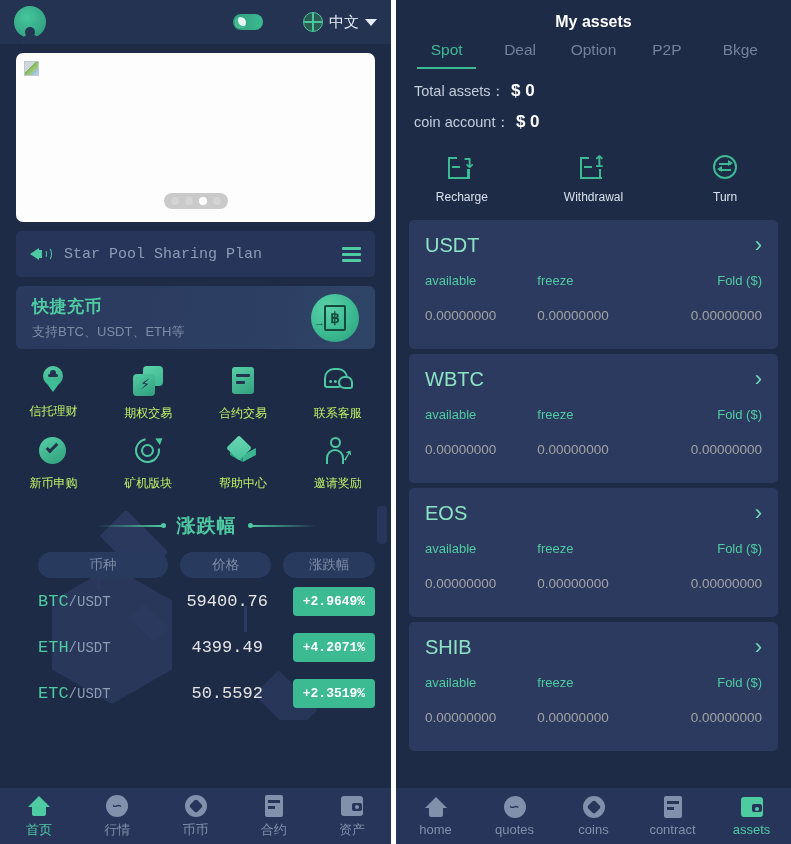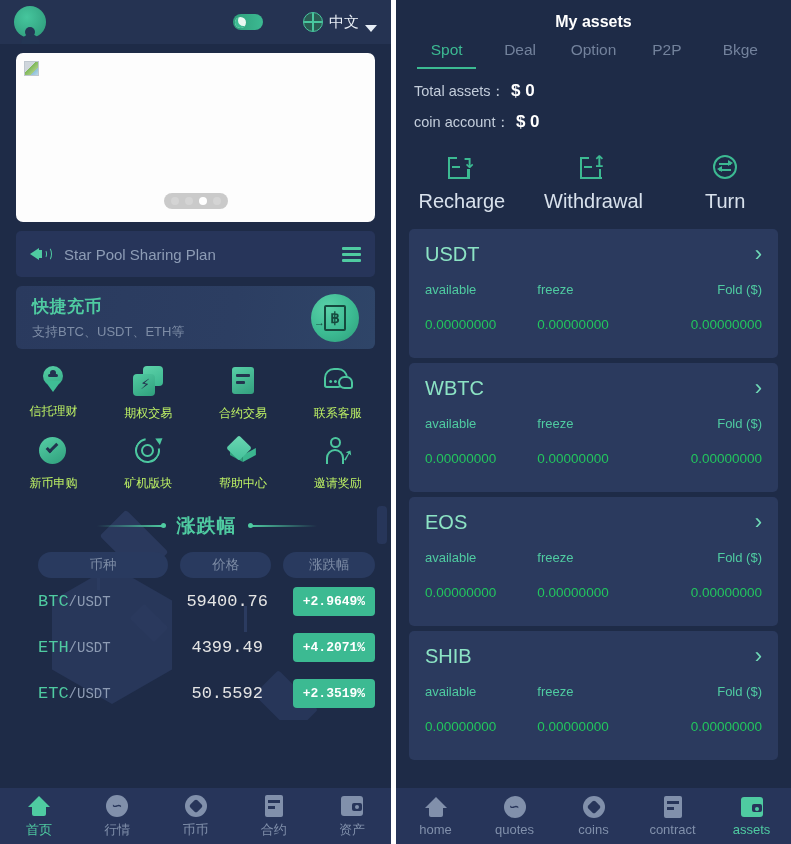--- a/index.html
+++ b/index.html
@@ -35,21 +35,21 @@
     width: 30px; height: 16px; border-radius: 9px;
     background: linear-gradient(90deg,#2f9e7b,#3cba92);
     display: flex; align-items: center; padding: 0 2px; margin-right: 40px;
     position: relative;
   }
   .toggle .moon {
     width: 11px; height: 11px; border-radius: 50%;
     background: #e9f7f1;
     box-shadow: 3px -2px 0 0 #3cba92 inset;
   }
-  .lang { display: flex; align-items: flex-end; gap: 6px; }
+  .lang { display: flex; align-items: center; gap: 6px; }
   .globe {
     width: 20px; height: 20px; border-radius: 50%;
     border: 1.5px solid #49c79f; position: relative; overflow: hidden;
     background: #2a5c53;
   }
   .globe::before {
     content:""; position:absolute; left: 8px; top:-2px; width:1.5px; height: 22px; background:#49c79f;
   }
   .globe::after {
     content:""; position:absolute; left:-2px; top: 8px; width: 22px; height:1.5px; background:#49c79f;
@@ -71,21 +71,21 @@
     position: absolute; left: 50%; bottom: 13px; transform: translateX(-50%);
     background: rgba(160,160,160,0.55); border-radius: 10px; padding: 4px 7px;
     display: flex; gap: 6px; align-items: center;
   }
   .dot { width: 8px; height: 8px; border-radius: 50%; background: #d4d4d4; }
   .dot.active { background: #ffffff; }
 
   
   .announce {
     margin: 9px 16px 0 16px; height: 46px; background: #27355a;
-    border-radius: 5px; display: flex; align-items: center; padding: 0 14px; gap: 12px;
+    border-radius: 5px; display: flex; align-items: center; padding: 0 14px; gap: 12px; font-family: Liberation Mono, monospace;
   }
   .speaker { width: 22px; height: 18px; position: relative; flex: 0 0 auto; }
   .speaker .cone {
     position: absolute; left: 0; top: 3px; width: 0; height: 0;
     border-top: 6px solid transparent; border-bottom: 6px solid transparent;
     border-right: 9px solid #4fcba1;
   }
   .speaker .box { position: absolute; left: 8px; top: 5px; width: 4px; height: 8px; background: #4fcba1; }
   .speaker .w1, .speaker .w2 {
     position: absolute; border: 1.6px solid #4fcba1; border-left-color: transparent;
@@ -253,21 +253,21 @@
   }
   .r-stats { padding: 12px 18px 0 18px; }
   .r-stat { display: flex; align-items: baseline; margin-bottom: 11px; }
   .r-stat-label { color: #c3cddb; font-size: 14.5px; }
   .r-stat-value { color: #ffffff; font-size: 17px; font-weight: bold; margin-left: 6px; }
   .r-stat-value.plain { font-weight: normal; }
   .r-uid-small { color: #c3cddb; font-size: 14px; margin-left: 3px; }
 
   .r-actions { display: flex; padding: 12px 0 16px 0; }
   .r-action { flex: 1; display: flex; flex-direction: column; align-items: center; gap: 7px; }
-  .r-action-label { color: #d8e1ec; font-size: 20px; }
+  .r-action-label { color: #d8e1ec; font-size: 12px; }
   .ra-ic { width: 30px; height: 28px; position: relative; }
   .ra-ic .frame { position:absolute; left: 1px; top: 2px; width: 20px; height: 22px; border: 2.4px solid #3cba92; border-top-color: transparent; border-right-color: transparent; }
   .ra-ic .ftop { position:absolute; left: 1px; top: 2px; width: 9px; height: 2.4px; background: #3cba92; }
   .ra-ic .fbot { position:absolute; left: 1px; top: 21.6px; width: 22px; height: 2.4px; background: #3cba92; }
   .ra-ic .fright { position:absolute; left: 20.6px; top: 14px; width: 2.4px; height: 10px; background: #3cba92; }
   .ra-ic .dash { position:absolute; left: 5px; top: 11px; width: 8px; height: 2.4px; background: #3cba92; }
   .ra-ic .arrow-dn { position:absolute; left: 14px; top: 0px; color:#3cba92; font-size: 16px; line-height: 1; font-weight: bold;}
   .ra-ic .arrow-up { position:absolute; left: 14px; top: -1px; color:#3cba92; font-size: 16px; line-height: 1; font-weight: bold;}
   .ra-turn { width: 30px; height: 28px; position: relative; }
   .ra-turn .c { position:absolute; left: 3px; top: 0px; width: 24px; height: 24px; border-radius: 50%; border: 2.2px solid #3cba92; }
@@ -282,21 +282,21 @@
     padding: 14px 16px 0 16px; position: relative;
   }
   .asset-top { display: flex; align-items: flex-start; }
   .asset-name { flex: 1; color: #8ce3c4; font-size: 20px; }
   .chev { color: #6fd9b6; font-size: 22px; line-height: 1; font-weight: 300; }
   .asset-cols { display: flex; margin-top: 16px; }
   .asset-col { flex: 1; }
   .asset-col.mid { flex: 1; }
   .asset-col.right { flex: 1; text-align: right; }
   .asset-col-head { color: #4fcba1; font-size: 13px; }
-  .asset-col-val { color: #22c55e; font-size: 13.5px; margin-top: 20px; }
+  .asset-col-val { color: #a3a3a3; font-size: 13.5px; margin-top: 20px; }
 </style>
 </head>
 <body>
 
 <div class="screen">
 
   <div class="panel" id="left-panel">
 
     <div class="topbar">
       <div class="avatar">

